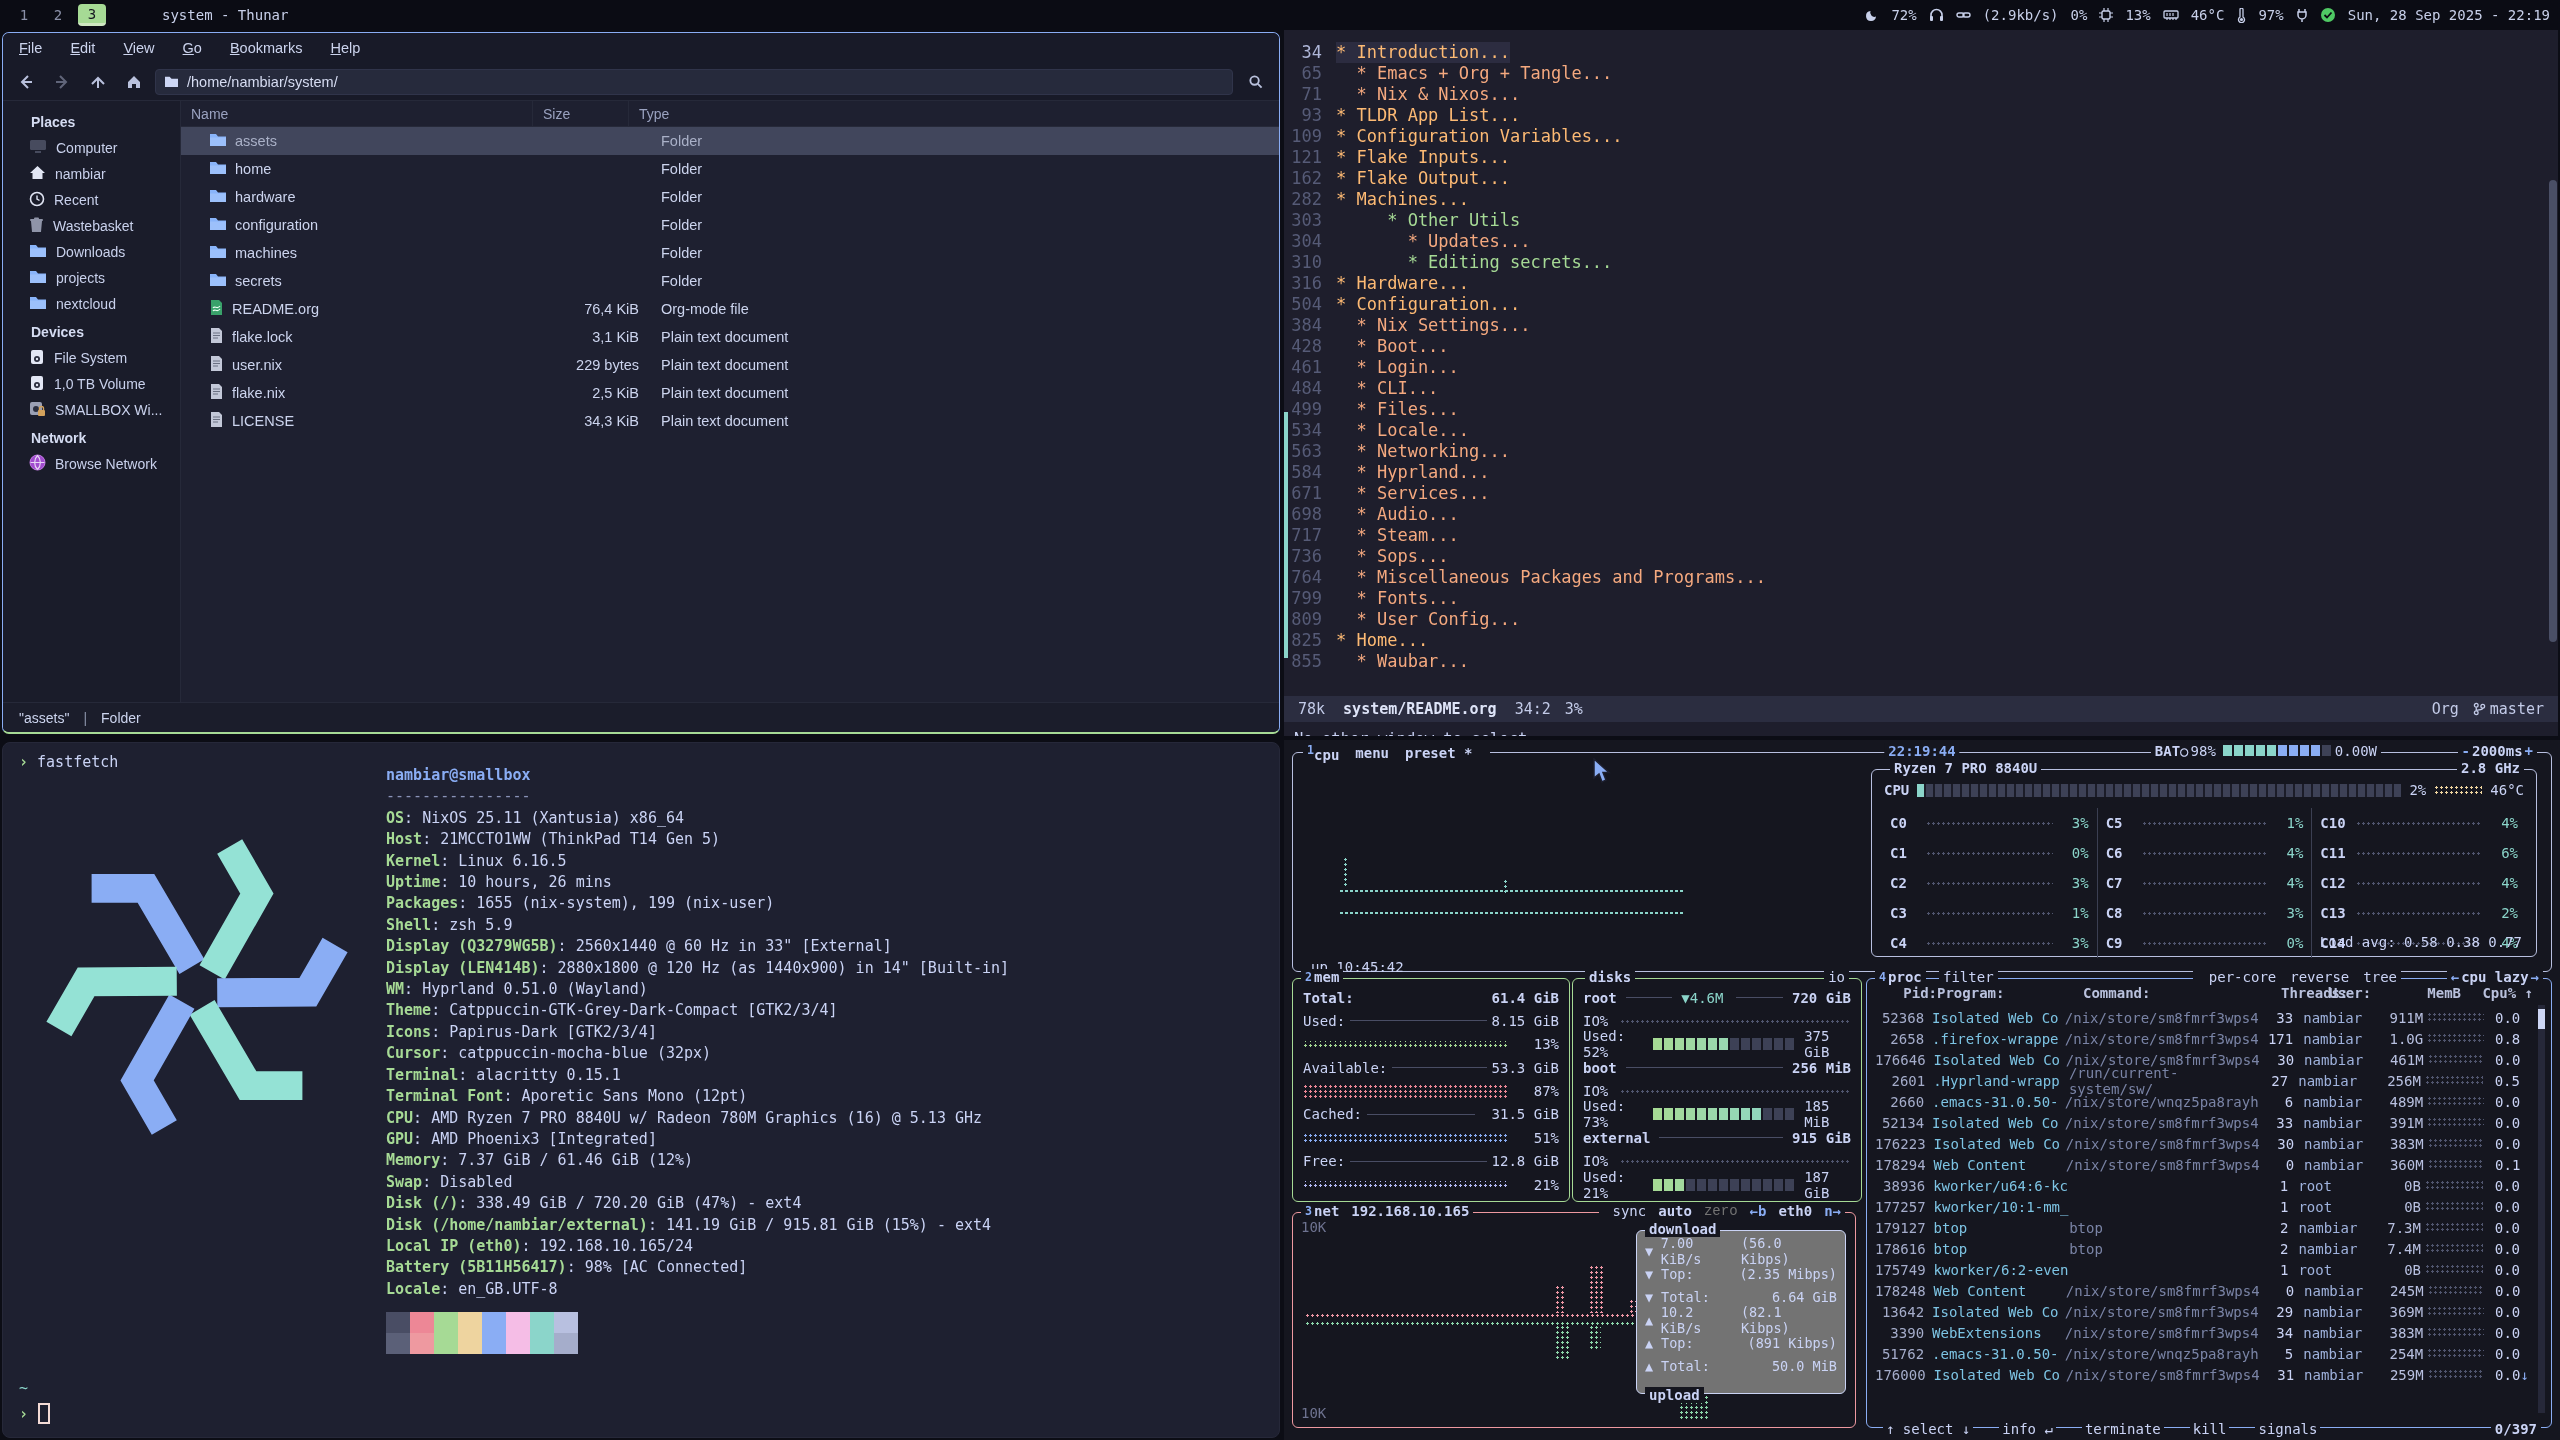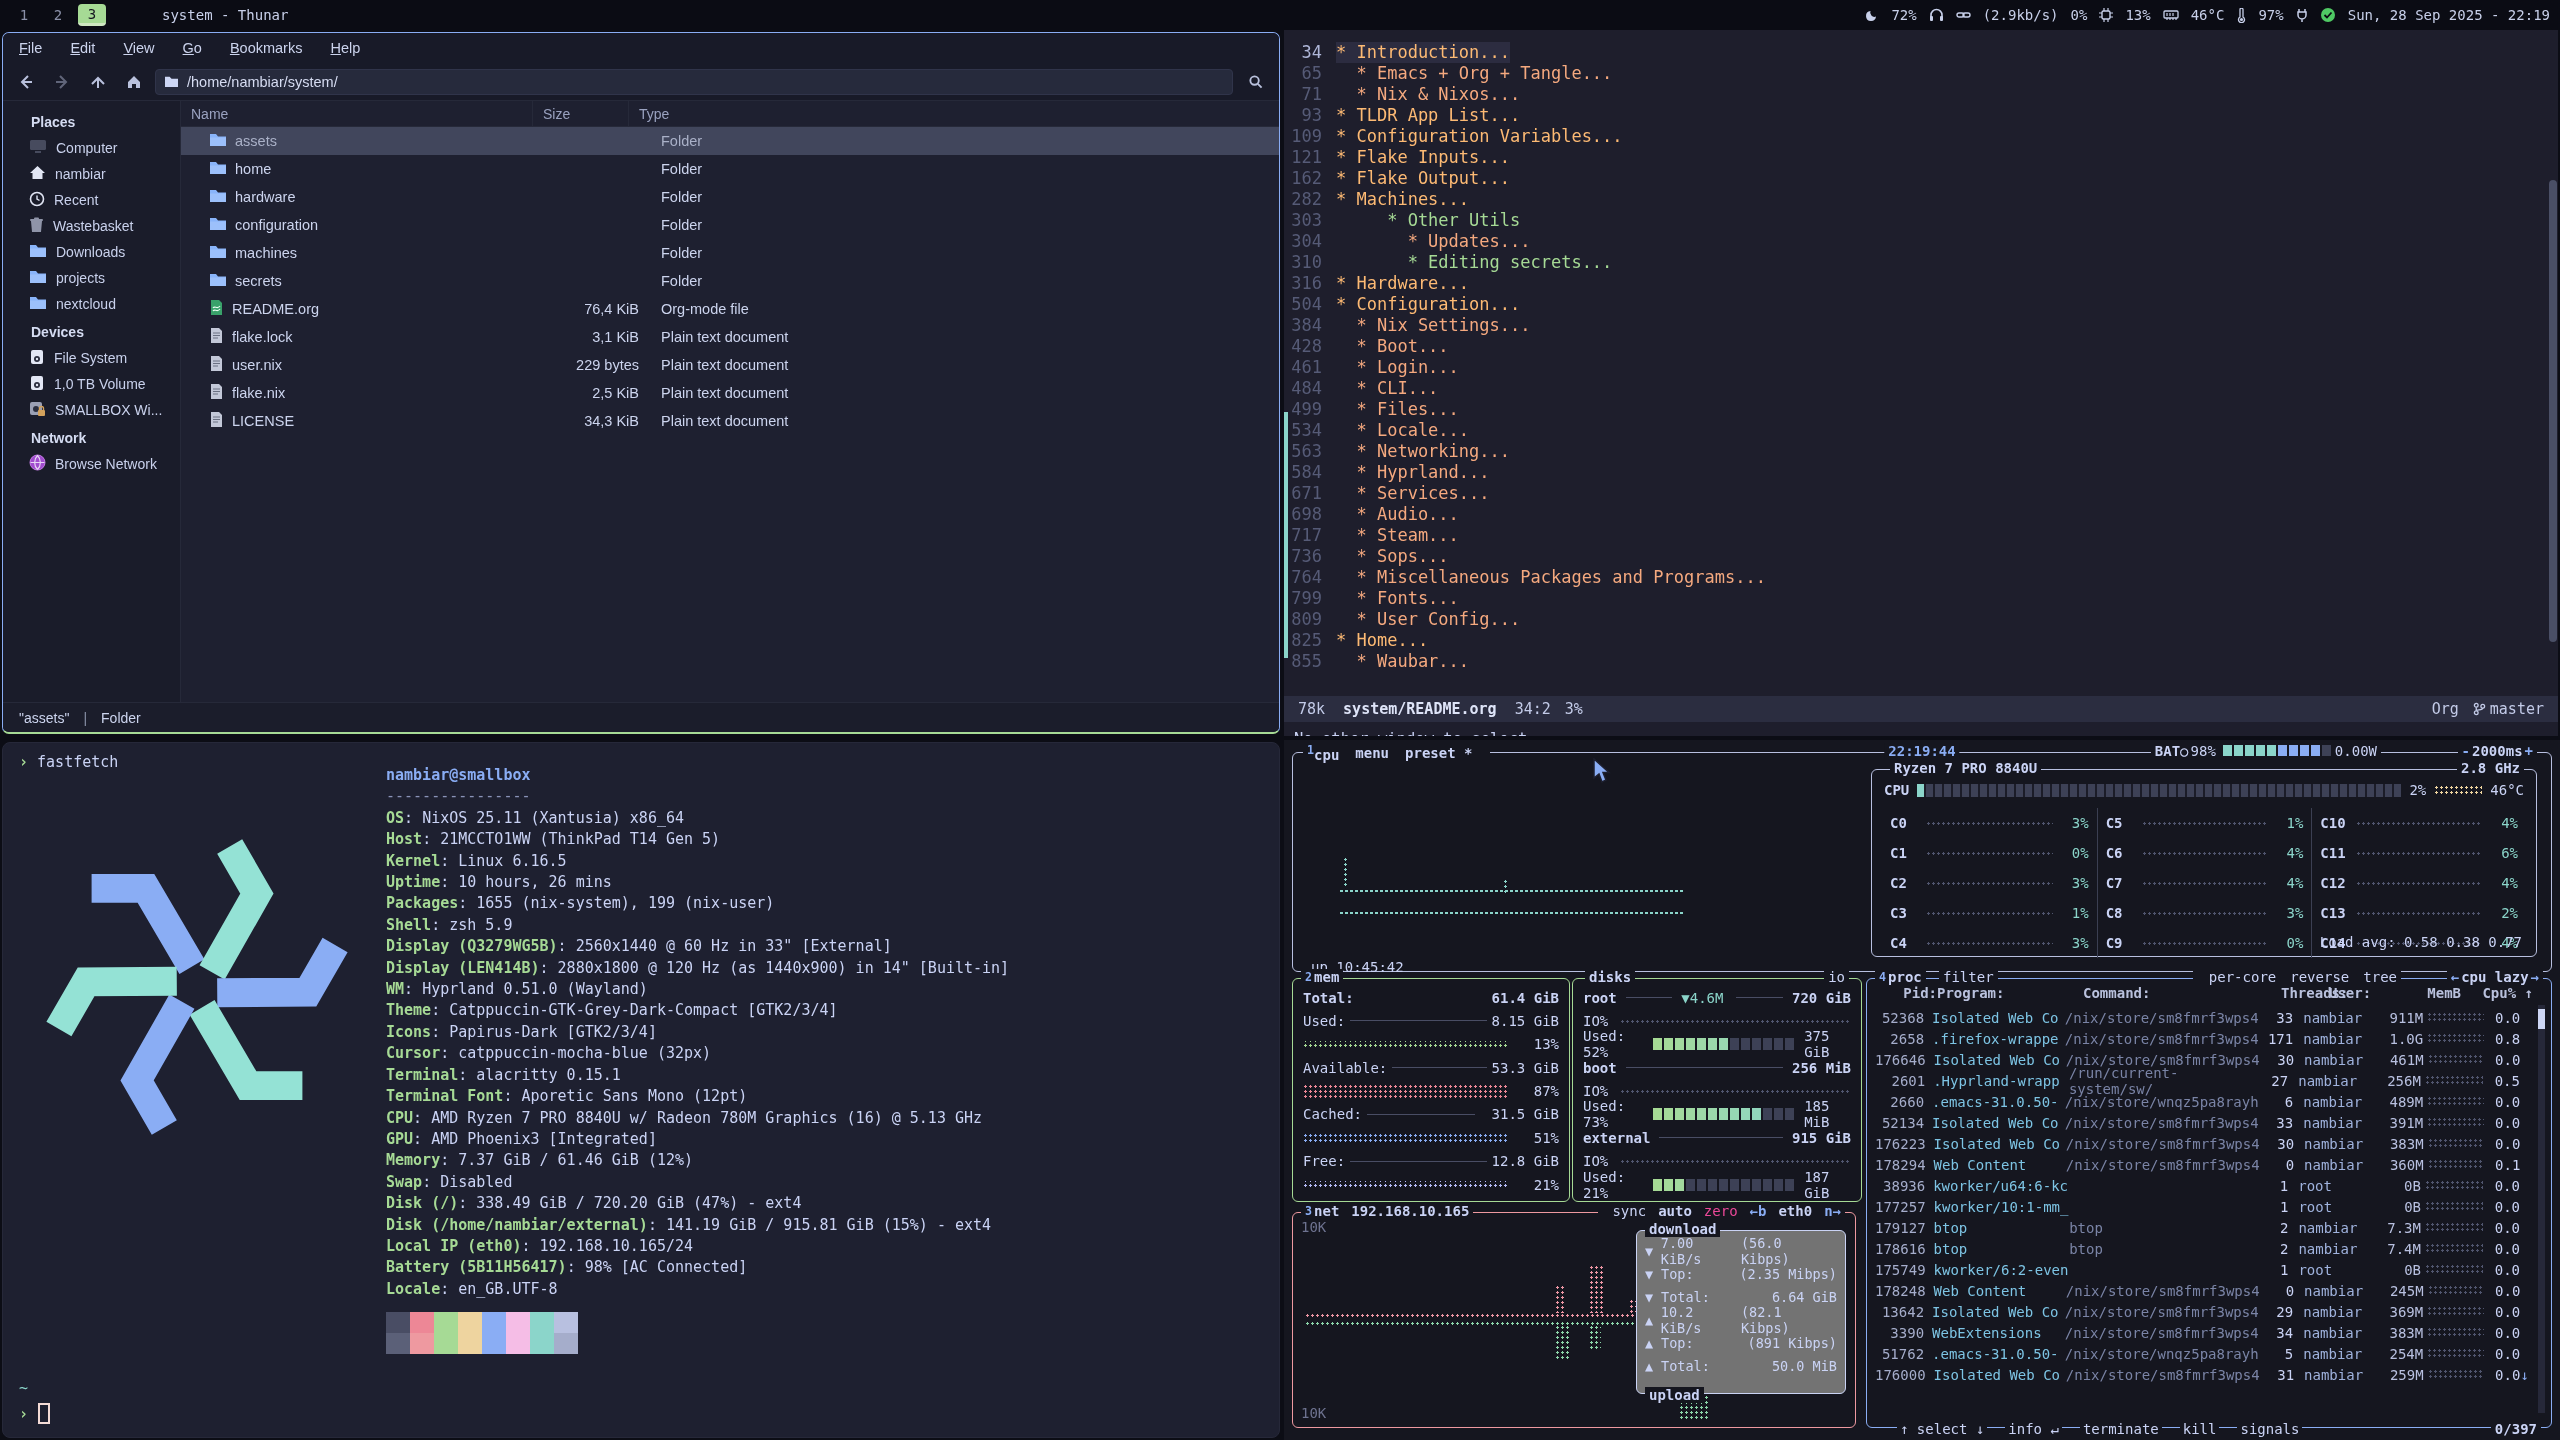--- a/index.html
+++ b/index.html
@@ -90,21 +90,21 @@
   #e-modeline .ml-file { font-weight:bold; color:#dee4f8; margin-left:18px; }
   #e-modeline .ml-right { margin-left:auto; display:flex; align-items:center; gap:14px; }
   #e-echo { position:absolute; left:10px; top:700px; font-size:15.5px; color:#cad3f5; }
 
   
   .bbox { position:absolute; border:1.5px solid; border-radius:6px; }
   .btag { position:absolute; top:-10px; background:#15161f; padding:0 4px; white-space:nowrap;
     display:flex; align-items:center; gap:2px; }
   .btag-b { position:absolute; bottom:-10px; background:#15161f; padding:0 4px; white-space:nowrap; }
   .bold { font-weight:bold; }
-  .blue { color:#8aadf4; } .teal { color:#8bd5ca; } .red { color:#ec4899; }
+  .blue { color:#8aadf4; } .teal { color:#8bd5ca; } .red { color:#737373;font-family:Liberation Mono, monospace; }
   .dim { color:#6e7390; }
   .dots { background-image:radial-gradient(circle,#50556e 1.2px,transparent 1.3px);
     background-size:5px 5px; background-position:bottom left; }
   .leader { flex:1; border-top:1px solid #494d64; margin:0 5px; align-self:center; }
   #cpu-box { left:8px; top:12px; width:1260px; height:220px; border-color:#b8c0e0; }
   #cpu-inner { left:578px; top:16px; width:666px; height:188px; border-color:#b8c0e0; }
   .bat-seg { width:9px; height:11px; margin-right:2px; display:inline-block; }
   #cpu-row { position:absolute; left:12px; top:12px; right:12px; display:flex; align-items:center; gap:8px; }
   #cpu-bar { flex:1; height:13px; background:repeating-linear-gradient(90deg,#3d4156 0 7px,#1b1c28 7px 9px); position:relative; }
   #cpu-bar::before { content:""; position:absolute; left:0; top:0; width:7px; height:13px; background:#8bd5ca; }
@@ -152,21 +152,21 @@
   .pc-prog { width:146px; color:#7dc4e4; }
   .pc-cmd { width:198px; color:#7a84a6; }
   .pc-thr { width:48px; text-align:right; padding-right:10px; }
   .pc-user { width:84px; color:#9fb2dd; }
   .pc-mem { width:48px; text-align:right; color:#b8c0e0; }
   .pc-graph { width:62px; height:9px; margin:0 4px; }
   .pc-cpu { width:36px; text-align:right; }
   .pc-more { width:14px; color:#8aadf4; }
   #proc-scroll { position:absolute; right:6px; top:26px; bottom:14px; width:7px; background:#262839; }
   #proc-thumb { position:absolute; right:6px; top:30px; width:7px; height:20px; background:#cdd6f4; }
-  #proc-footer { position:absolute; left:30px; bottom:-10px; display:flex; gap:18px; }
+  #proc-footer { position:absolute; left:16px; bottom:-10px; display:flex; gap:26px; }
   #proc-footer span { background:#15161f; padding:0 3px; }
   #proc-count { position:absolute; right:10px; bottom:-10px; background:#15161f; padding:0 4px; font-weight:bold; }
 
   #mouse-cursor { position:absolute; left:308px; top:18px; z-index:9; }
 </style>
 </head>
 <body>
 
 <div id="topbar">
   <div id="ws">

